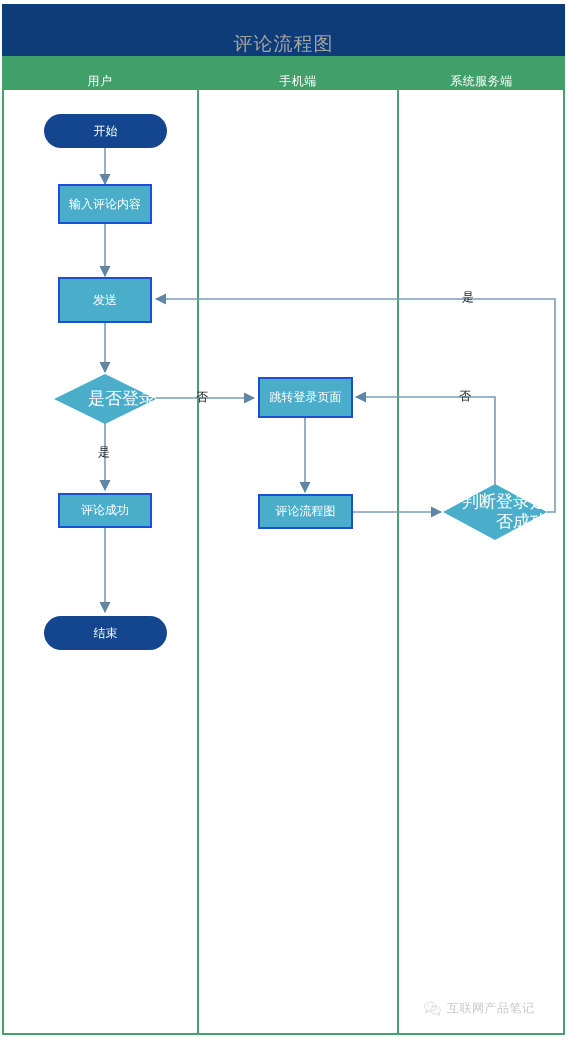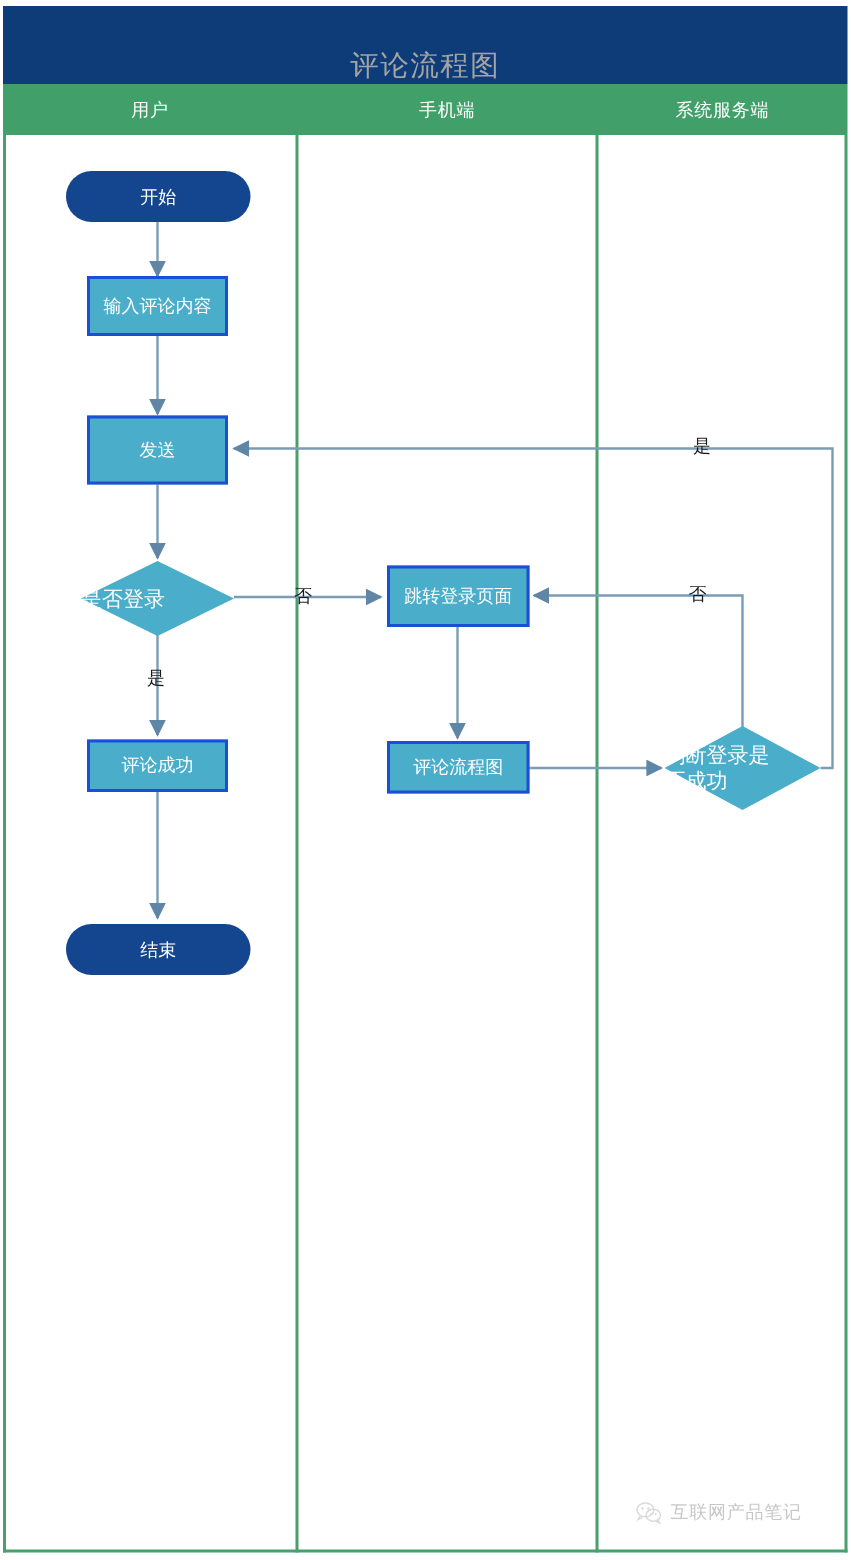--- a/index.html
+++ b/index.html
@@ -37,20 +37,21 @@
   }
   
   #lane-header {
     position: absolute;
     left: 2px;
     top: 56px;
     width: 563px;
     height: 34px;
     background: #41a06a;
     display: flex;
+    align-items: flex-end;
   }
   .lane-head {
     display: flex;
     align-items: center;
     justify-content: center;
     color: #ffffff;
     font-size: 12px;
     letter-spacing: .5px;
     box-sizing: border-box;
   }
@@ -107,23 +108,23 @@
   }
   .diamond-svg {
     position: absolute;
     left: 0;
     top: 0;
   }
   .diamond-label {
     position: relative;
     z-index: 2;
     color: #ffffff;
-    font-size: 14px;
+    font-size: 17px;
     line-height: 1.2;
-    text-align: left;
+    text-align: right;
     width: 100%;
   }
 
   
   #connectors {
     position: absolute;
     left: 0;
     top: 0;
     width: 567px;
     height: 1040px;

